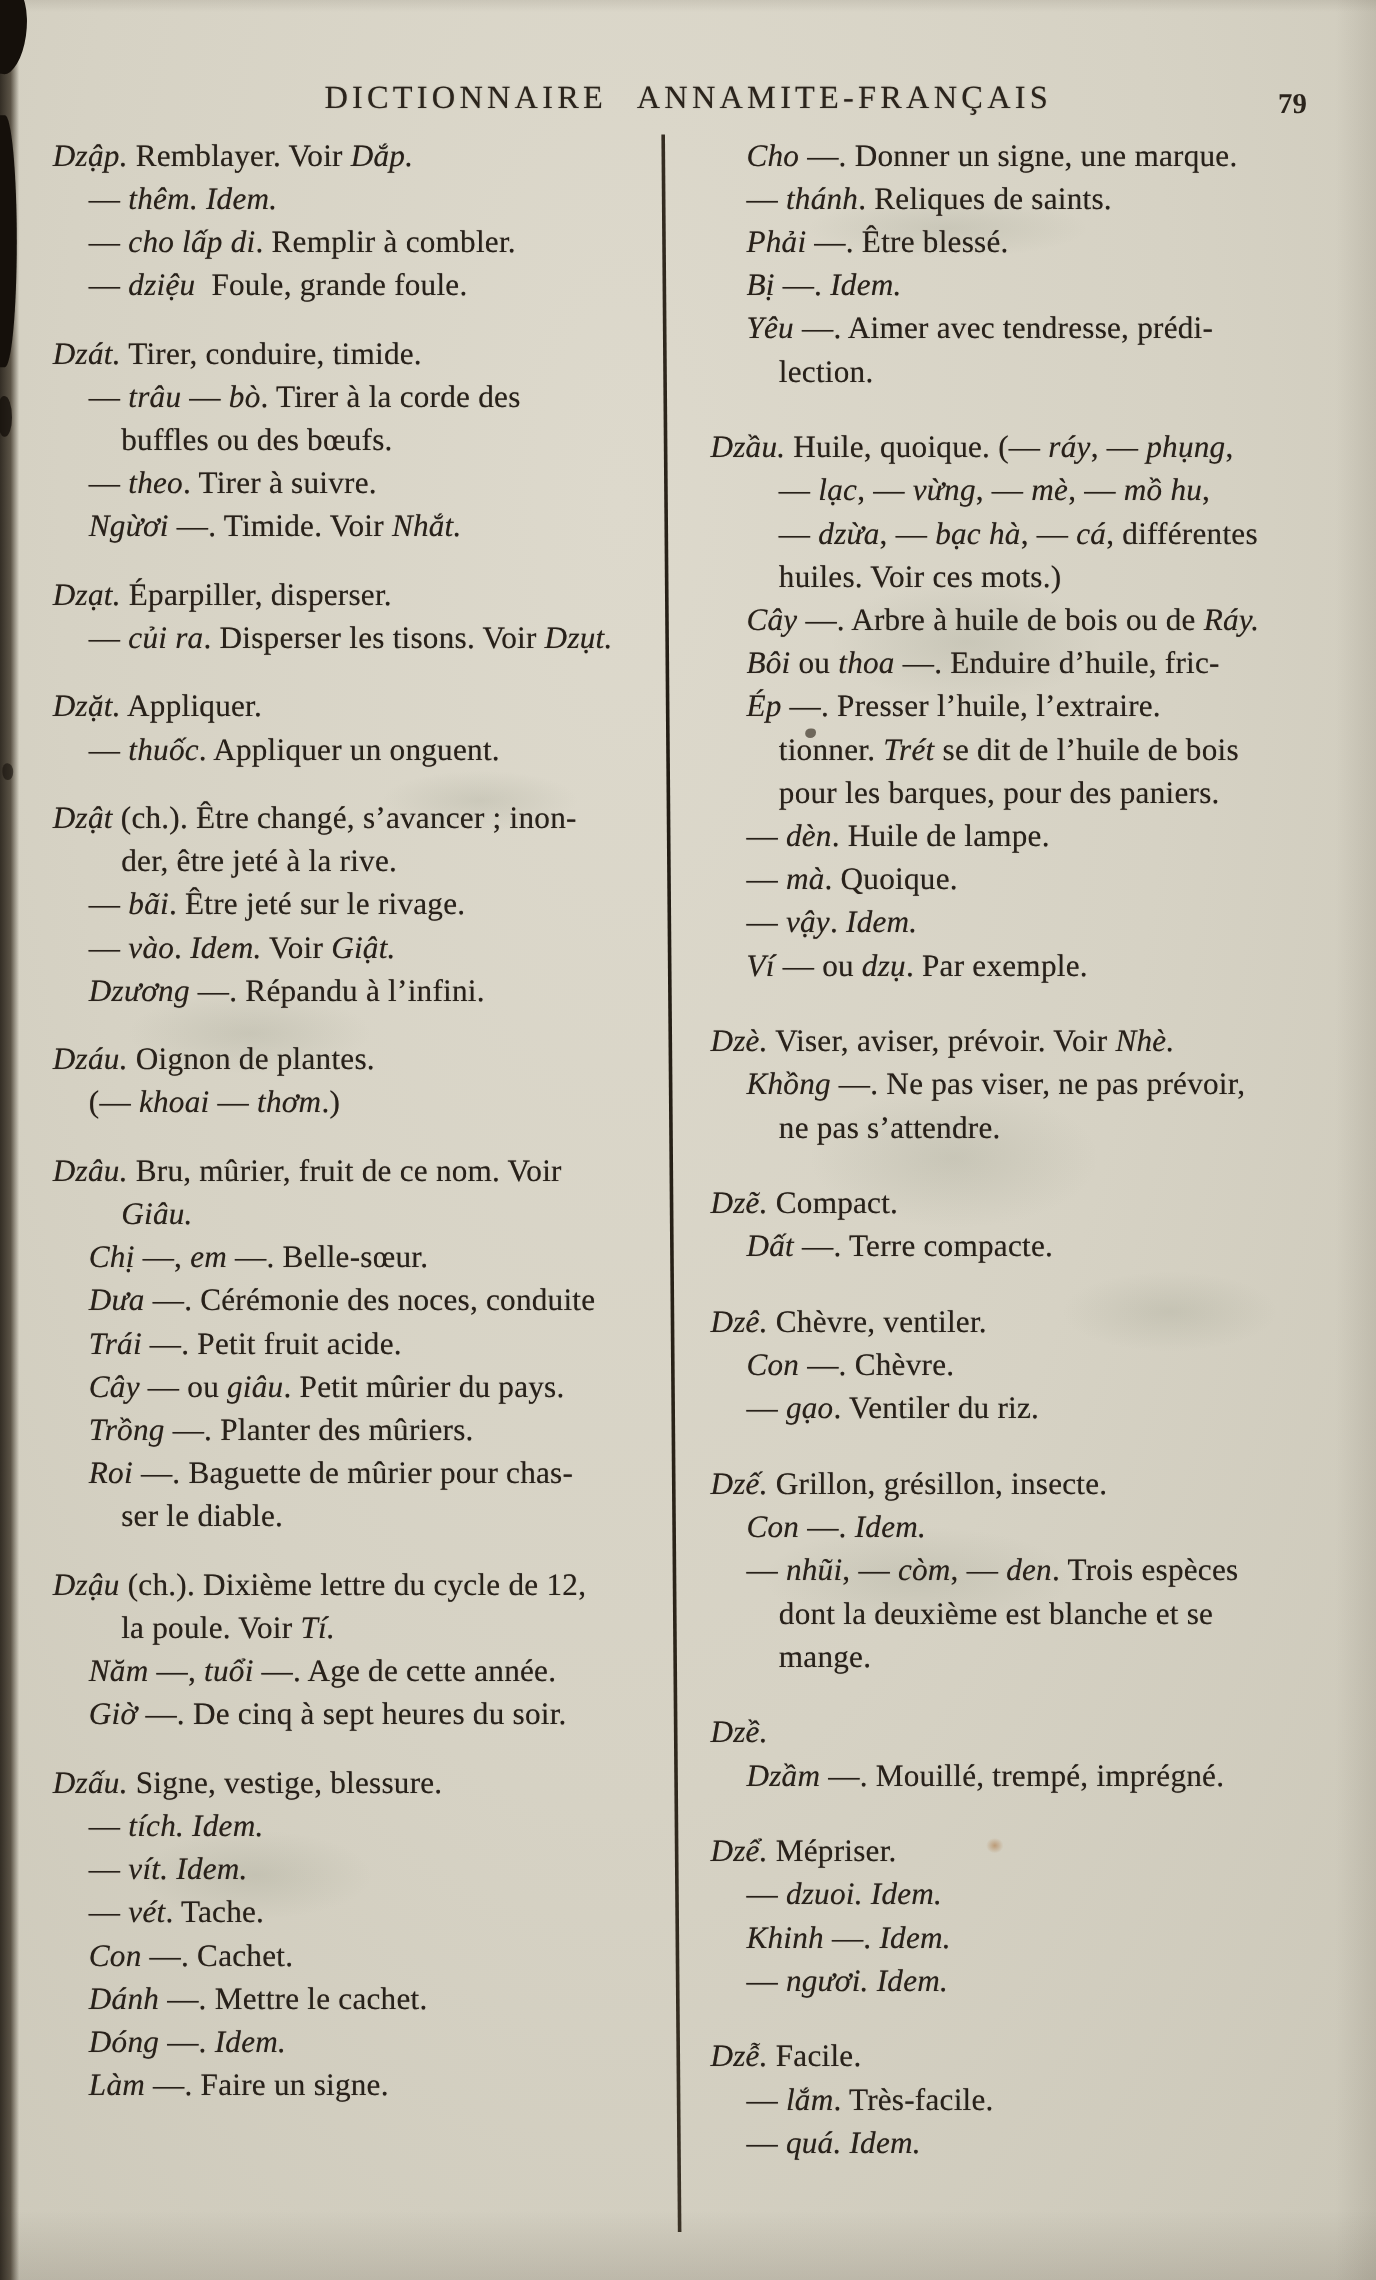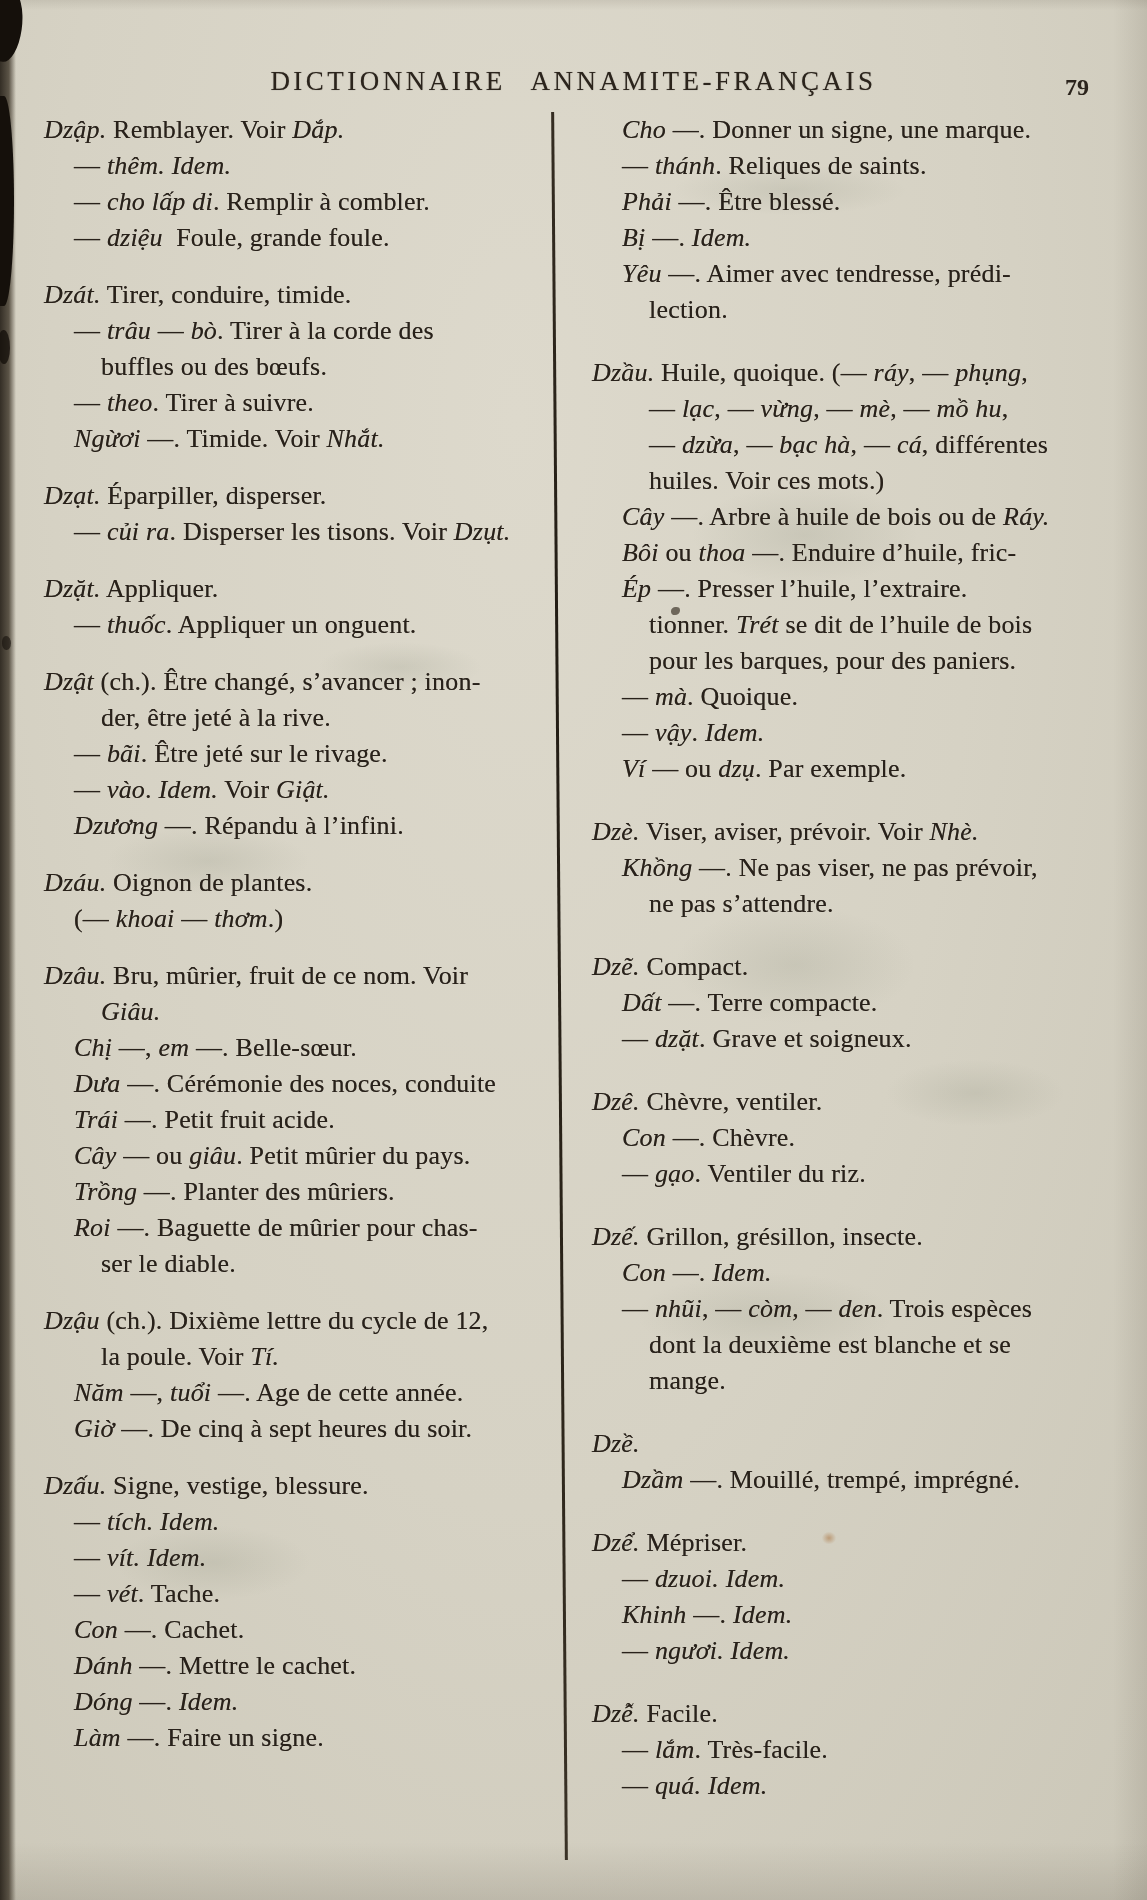--- a/index.html
+++ b/index.html
@@ -175,33 +175,33 @@
       <div class="group">
         <div class="line head"><span class="i">Dzầu.</span><span class="r"> Huile, quoique. (— </span><span class="i">ráy</span><span class="r">, — </span><span class="i">phụng</span><span class="r">,</span></div>
         <div class="line cont"><span class="r">— </span><span class="i">lạc</span><span class="r">, — </span><span class="i">vừng</span><span class="r">, — </span><span class="i">mè</span><span class="r">, — </span><span class="i">mồ hu</span><span class="r">,</span></div>
         <div class="line cont"><span class="r">— </span><span class="i">dzừa</span><span class="r">, — </span><span class="i">bạc hà</span><span class="r">, — </span><span class="i">cá</span><span class="r">, différentes</span></div>
         <div class="line cont"><span class="r">huiles. Voir ces mots.)</span></div>
         <div class="line sub"><span class="i">Cây</span><span class="r"> —. Arbre à huile de bois ou de </span><span class="i">Ráy.</span></div>
         <div class="line sub"><span class="i">Bôi</span><span class="r"> ou </span><span class="i">thoa</span><span class="r"> —. Enduire d’huile, fric-</span></div>
         <div class="line sub"><span class="i">Ép</span><span class="r"> —. Presser l’huile, l’extraire.</span></div>
         <div class="line cont"><span class="r">tionner. </span><span class="i">Trét</span><span class="r"> se dit de l’huile de bois</span></div>
         <div class="line cont"><span class="r">pour les barques, pour des paniers.</span></div>
+        <div class="line sub"><span class="r">— </span><span class="i">dèn</span><span class="r">. Huile de lampe.</span></div>
         <div class="line sub"><span class="r">— </span><span class="i">mà</span><span class="r">. Quoique.</span></div>
         <div class="line sub"><span class="r">— </span><span class="i">vậy</span><span class="r">. </span><span class="i">Idem.</span></div>
         <div class="line sub"><span class="i">Ví</span><span class="r"> — ou </span><span class="i">dzụ</span><span class="r">. Par exemple.</span></div>
       </div>
       <div class="group">
         <div class="line head"><span class="i">Dzè.</span><span class="r"> Viser, aviser, prévoir. Voir </span><span class="i">Nhè.</span></div>
         <div class="line sub"><span class="i">Khồng</span><span class="r"> —. Ne pas viser, ne pas prévoir,</span></div>
         <div class="line cont"><span class="r">ne pas s’attendre.</span></div>
       </div>
       <div class="group">
         <div class="line head"><span class="i">Dzẽ.</span><span class="r"> Compact.</span></div>
         <div class="line sub"><span class="i">Dất</span><span class="r"> —. Terre compacte.</span></div>
-        <div class="line sub"><span class="r">— </span><span class="i">dzặt</span><span class="r">. Grave et soigneux.</span></div>
       </div>
       <div class="group">
         <div class="line head"><span class="i">Dzê.</span><span class="r"> Chèvre, ventiler.</span></div>
         <div class="line sub"><span class="i">Con</span><span class="r"> —. Chèvre.</span></div>
         <div class="line sub"><span class="r">— </span><span class="i">gạo</span><span class="r">. Ventiler du riz.</span></div>
       </div>
       <div class="group">
         <div class="line head"><span class="i">Dzế.</span><span class="r"> Grillon, grésillon, insecte.</span></div>
         <div class="line sub"><span class="i">Con</span><span class="r"> —. </span><span class="i">Idem.</span></div>
         <div class="line sub"><span class="r">— </span><span class="i">nhũi</span><span class="r">, — </span><span class="i">còm</span><span class="r">, — </span><span class="i">den</span><span class="r">. Trois espèces</span></div>

